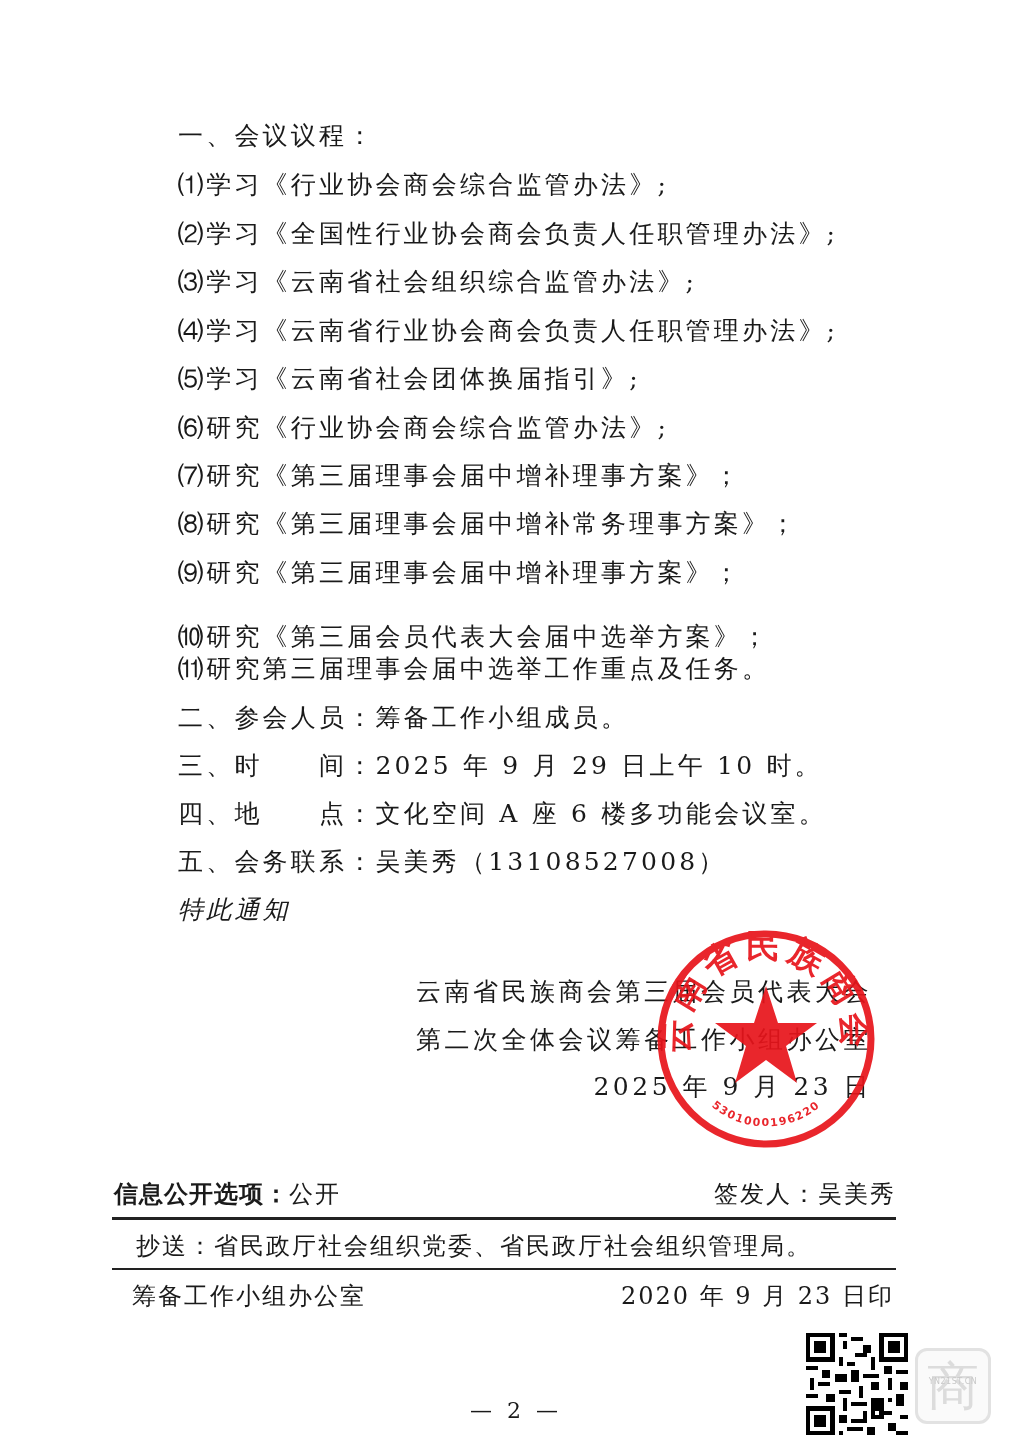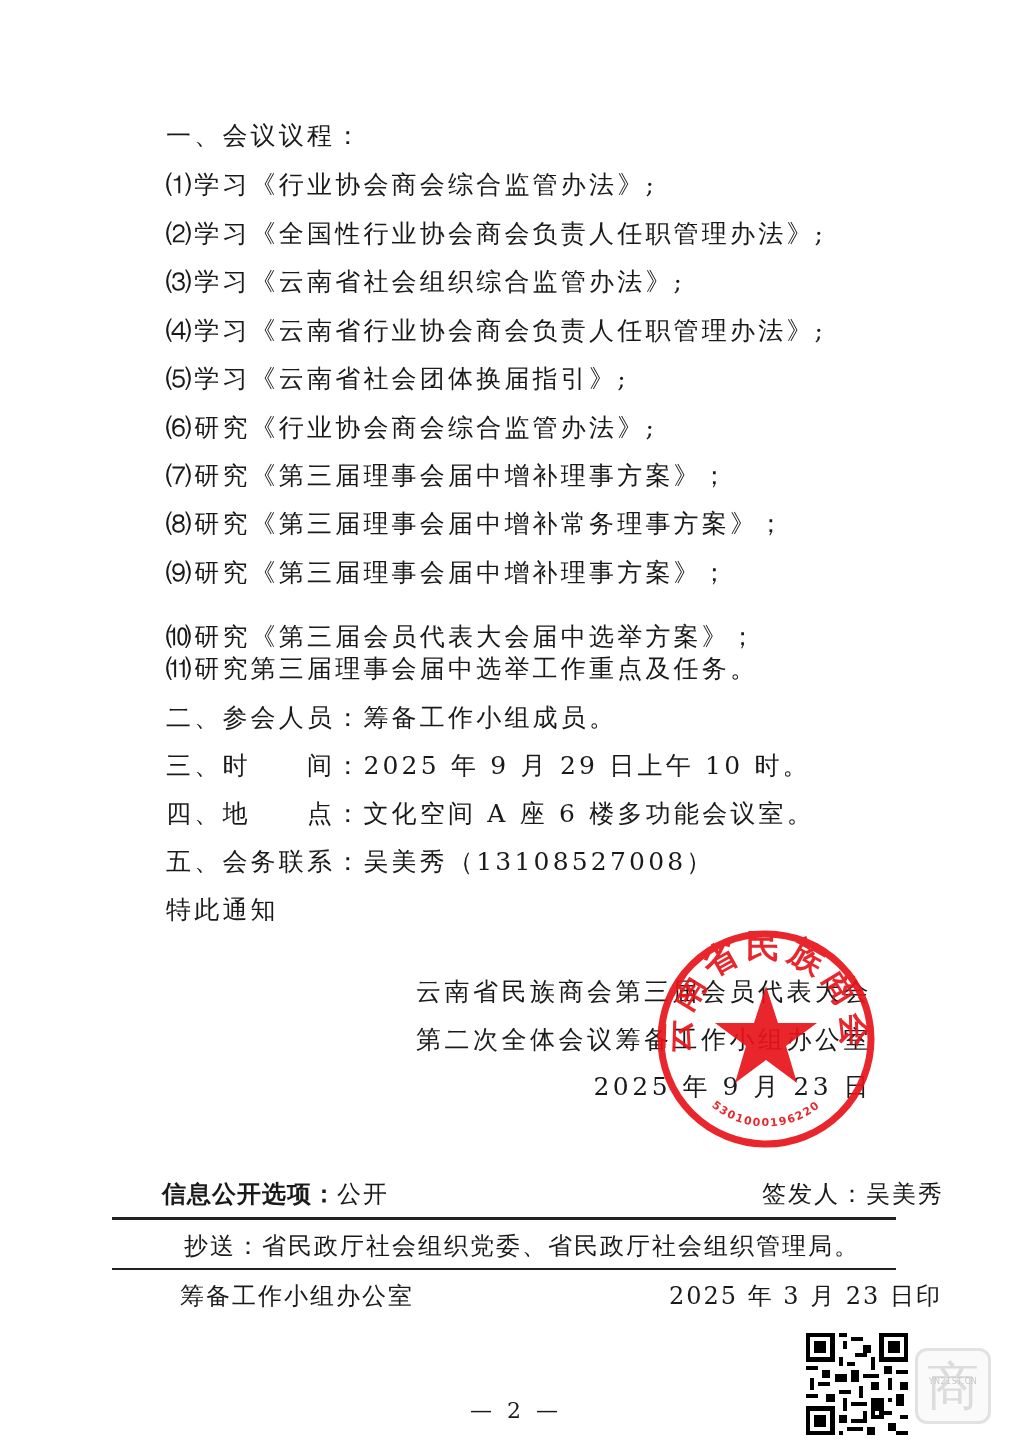--- a/index.html
+++ b/index.html
@@ -2,37 +2,37 @@
 <html><head>
 <meta charset="utf-8">
 <style>
   html, body { margin: 0; padding: 0; background: #ffffff; }
   body {
     width: 1024px; height: 1448px; position: relative; overflow: hidden;
     font-family: "DejaVu Serif", "Liberation Serif", serif;
     color: #1a1a1a;
   }
   .line {
-    position: absolute; left: 166px;
+    position: absolute; left: 178px;
     font-size: 25px; letter-spacing: 3.2px; white-space: nowrap;
     line-height: 32px;
   }
   .heading { font-weight: normal; }
   .sig {
     position: absolute; right: 152px; text-align: right;
     font-size: 25px; letter-spacing: 3.5px; white-space: nowrap; line-height: 32px;
   }
   .seal {
     position: absolute; left: 655px; top: 928px; width: 222px; height: 222px;
     pointer-events: none;
   }
   .footer-row {
     position: absolute; left: 114px; width: 782px;
     display: flex; justify-content: space-between; align-items: center;
-    font-size: 24px; letter-spacing: 2px; white-space: nowrap; margin-left: 48px;
+    font-size: 24px; letter-spacing: 2px; white-space: nowrap;
   }
   .rule { position: absolute; left: 112px; width: 784px; background: #222; }
   .bold { font-family: "DejaVu Sans", "Liberation Sans", sans-serif; font-weight: bold; letter-spacing: 1px; }
   .pagenum {
     position: absolute; left: 470px; top: 1398px; font-size: 22px; letter-spacing: 4px;
   }
   .qr { position: absolute; left: 806px; top: 1333px; width: 102px; height: 102px; }
   .watermark {
     position: absolute; left: 915px; top: 1348px; width: 70px; height: 70px;
     border: 3px solid #e2e2e2; border-radius: 12px; background: #fafafa;
@@ -65,21 +65,21 @@
 </div>
 <div class="line" style="top:750px;">
   <span class="lbl">三、时　　间：</span><span>2025 年 9 月 29 日上午 10 时。</span>
 </div>
 <div class="line" style="top:798px;">
   <span class="lbl">四、地　　点：</span><span>文化空间 A 座 6 楼多功能会议室。</span>
 </div>
 <div class="line" style="top:846px;">
   <span class="lbl">五、会务联系：</span><span>吴美秀（13108527008）</span>
 </div>
-<div class="line" style="top:894px;">特此通知</div>
+<div class="line" style="top:894px;font-style:italic;">特此通知</div>
 
 <div class="sig" style="top:976px;">云南省民族商会第三届会员代表大会</div>
 <div class="sig" style="top:1024px;">第二次全体会议筹备工作小组办公室</div>
 <div class="sig" style="top:1071px;">2025 年 9 月 23 日</div>
 
 <svg class="seal" viewBox="0 0 222 222">
   <defs>
     <path id="sealArc" d="M 40 140 A 78 78 0 1 1 182 140" fill="none"></path>
     <path id="numArc" d="M 48 170 A 84 84 0 0 0 174 170" fill="none"></path>
   </defs>
@@ -103,21 +103,21 @@
     <span>签发人：</span><span>吴美秀</span>
   </div>
 </div>
 <div class="rule" style="top:1217px; height:3px;"></div>
 <div class="footer-row" style="top:1230px; left:136px; width:760px; justify-content:flex-start;">
   <span>抄送：省民政厅社会组织党委、省民政厅社会组织管理局。</span>
 </div>
 <div class="rule" style="top:1268px; height:2px;"></div>
 <div class="footer-row" style="top:1280px; left:132px; width:762px;gap:28px;">
   <span>筹备工作小组办公室</span>
-  <span>2025 年 3 月 23 日印</span>
+  <span>2020 年 9 月 23 日印</span>
 </div>
 
 <svg class="qr" viewBox="0 0 25 25" shape-rendering="crispEdges">
   <rect width="25" height="25" fill="#fff"></rect>
   <g fill="#000">
     <rect x="0" y="0" width="7" height="7"></rect>
       <rect x="1" y="1" width="5" height="5" fill="#fff"></rect>
       <rect x="2" y="2" width="3" height="3"></rect>
     <rect x="18" y="0" width="7" height="7"></rect>
       <rect x="19" y="1" width="5" height="5" fill="#fff"></rect>

